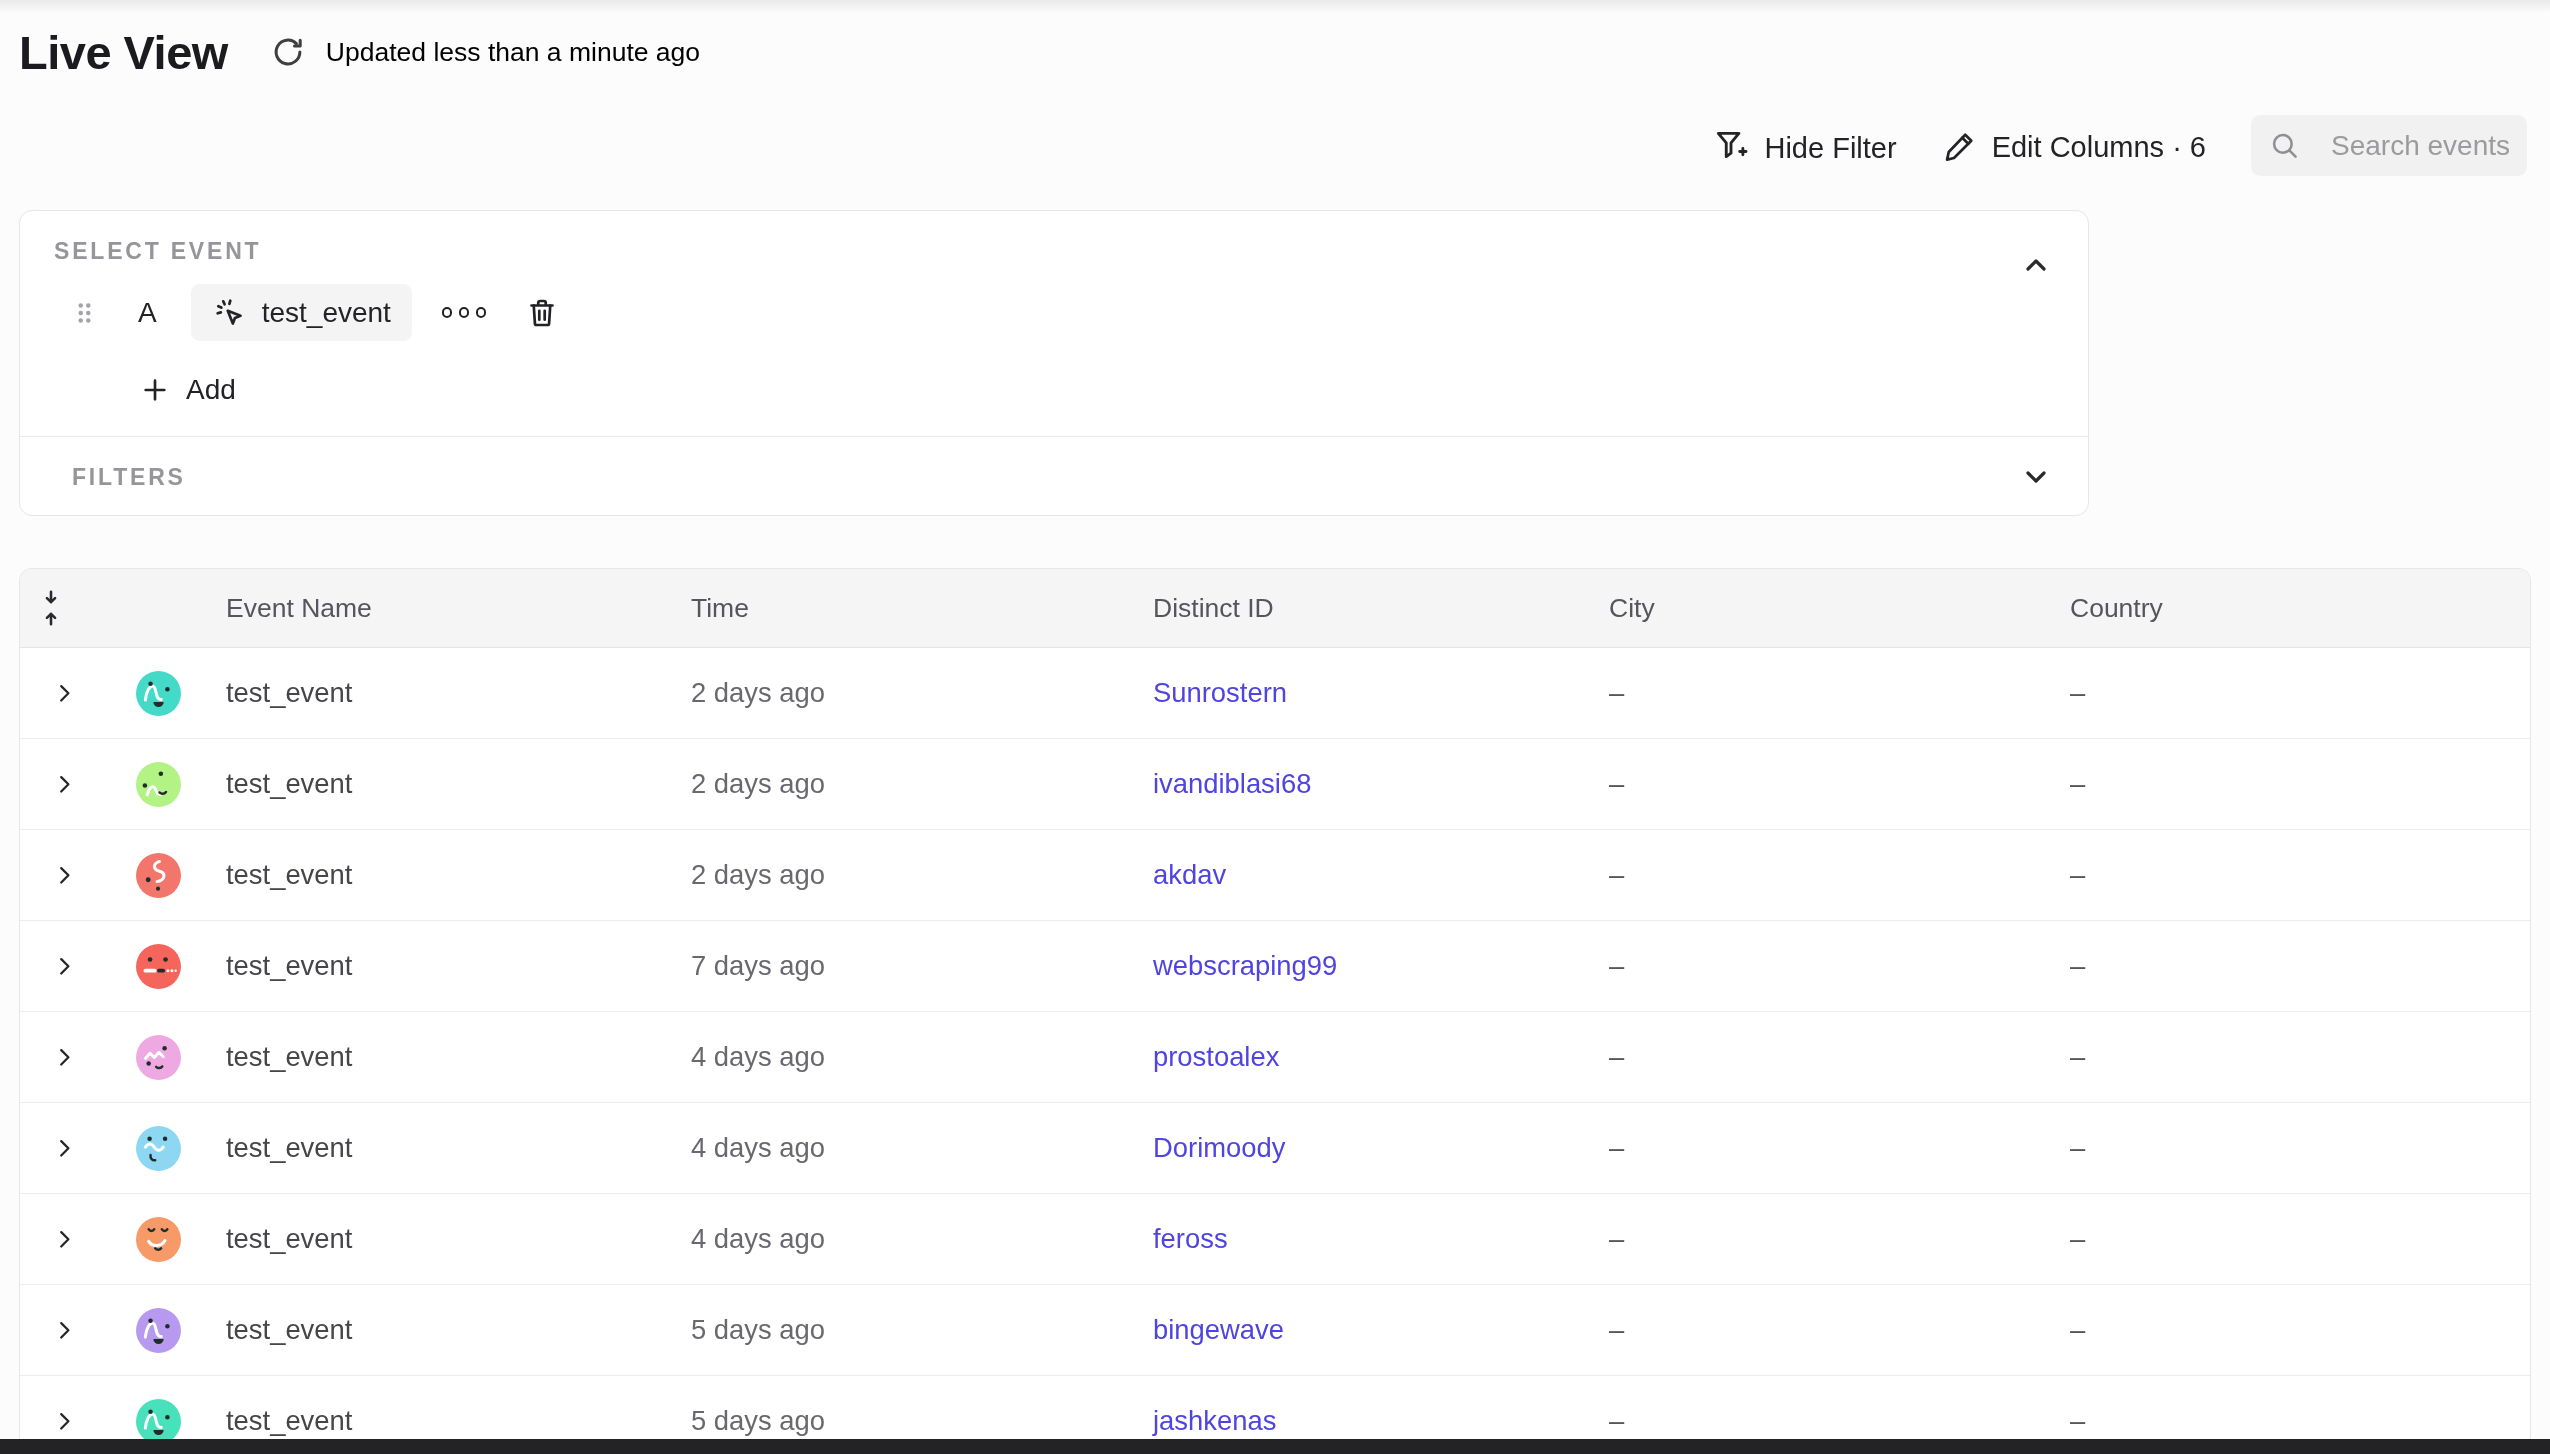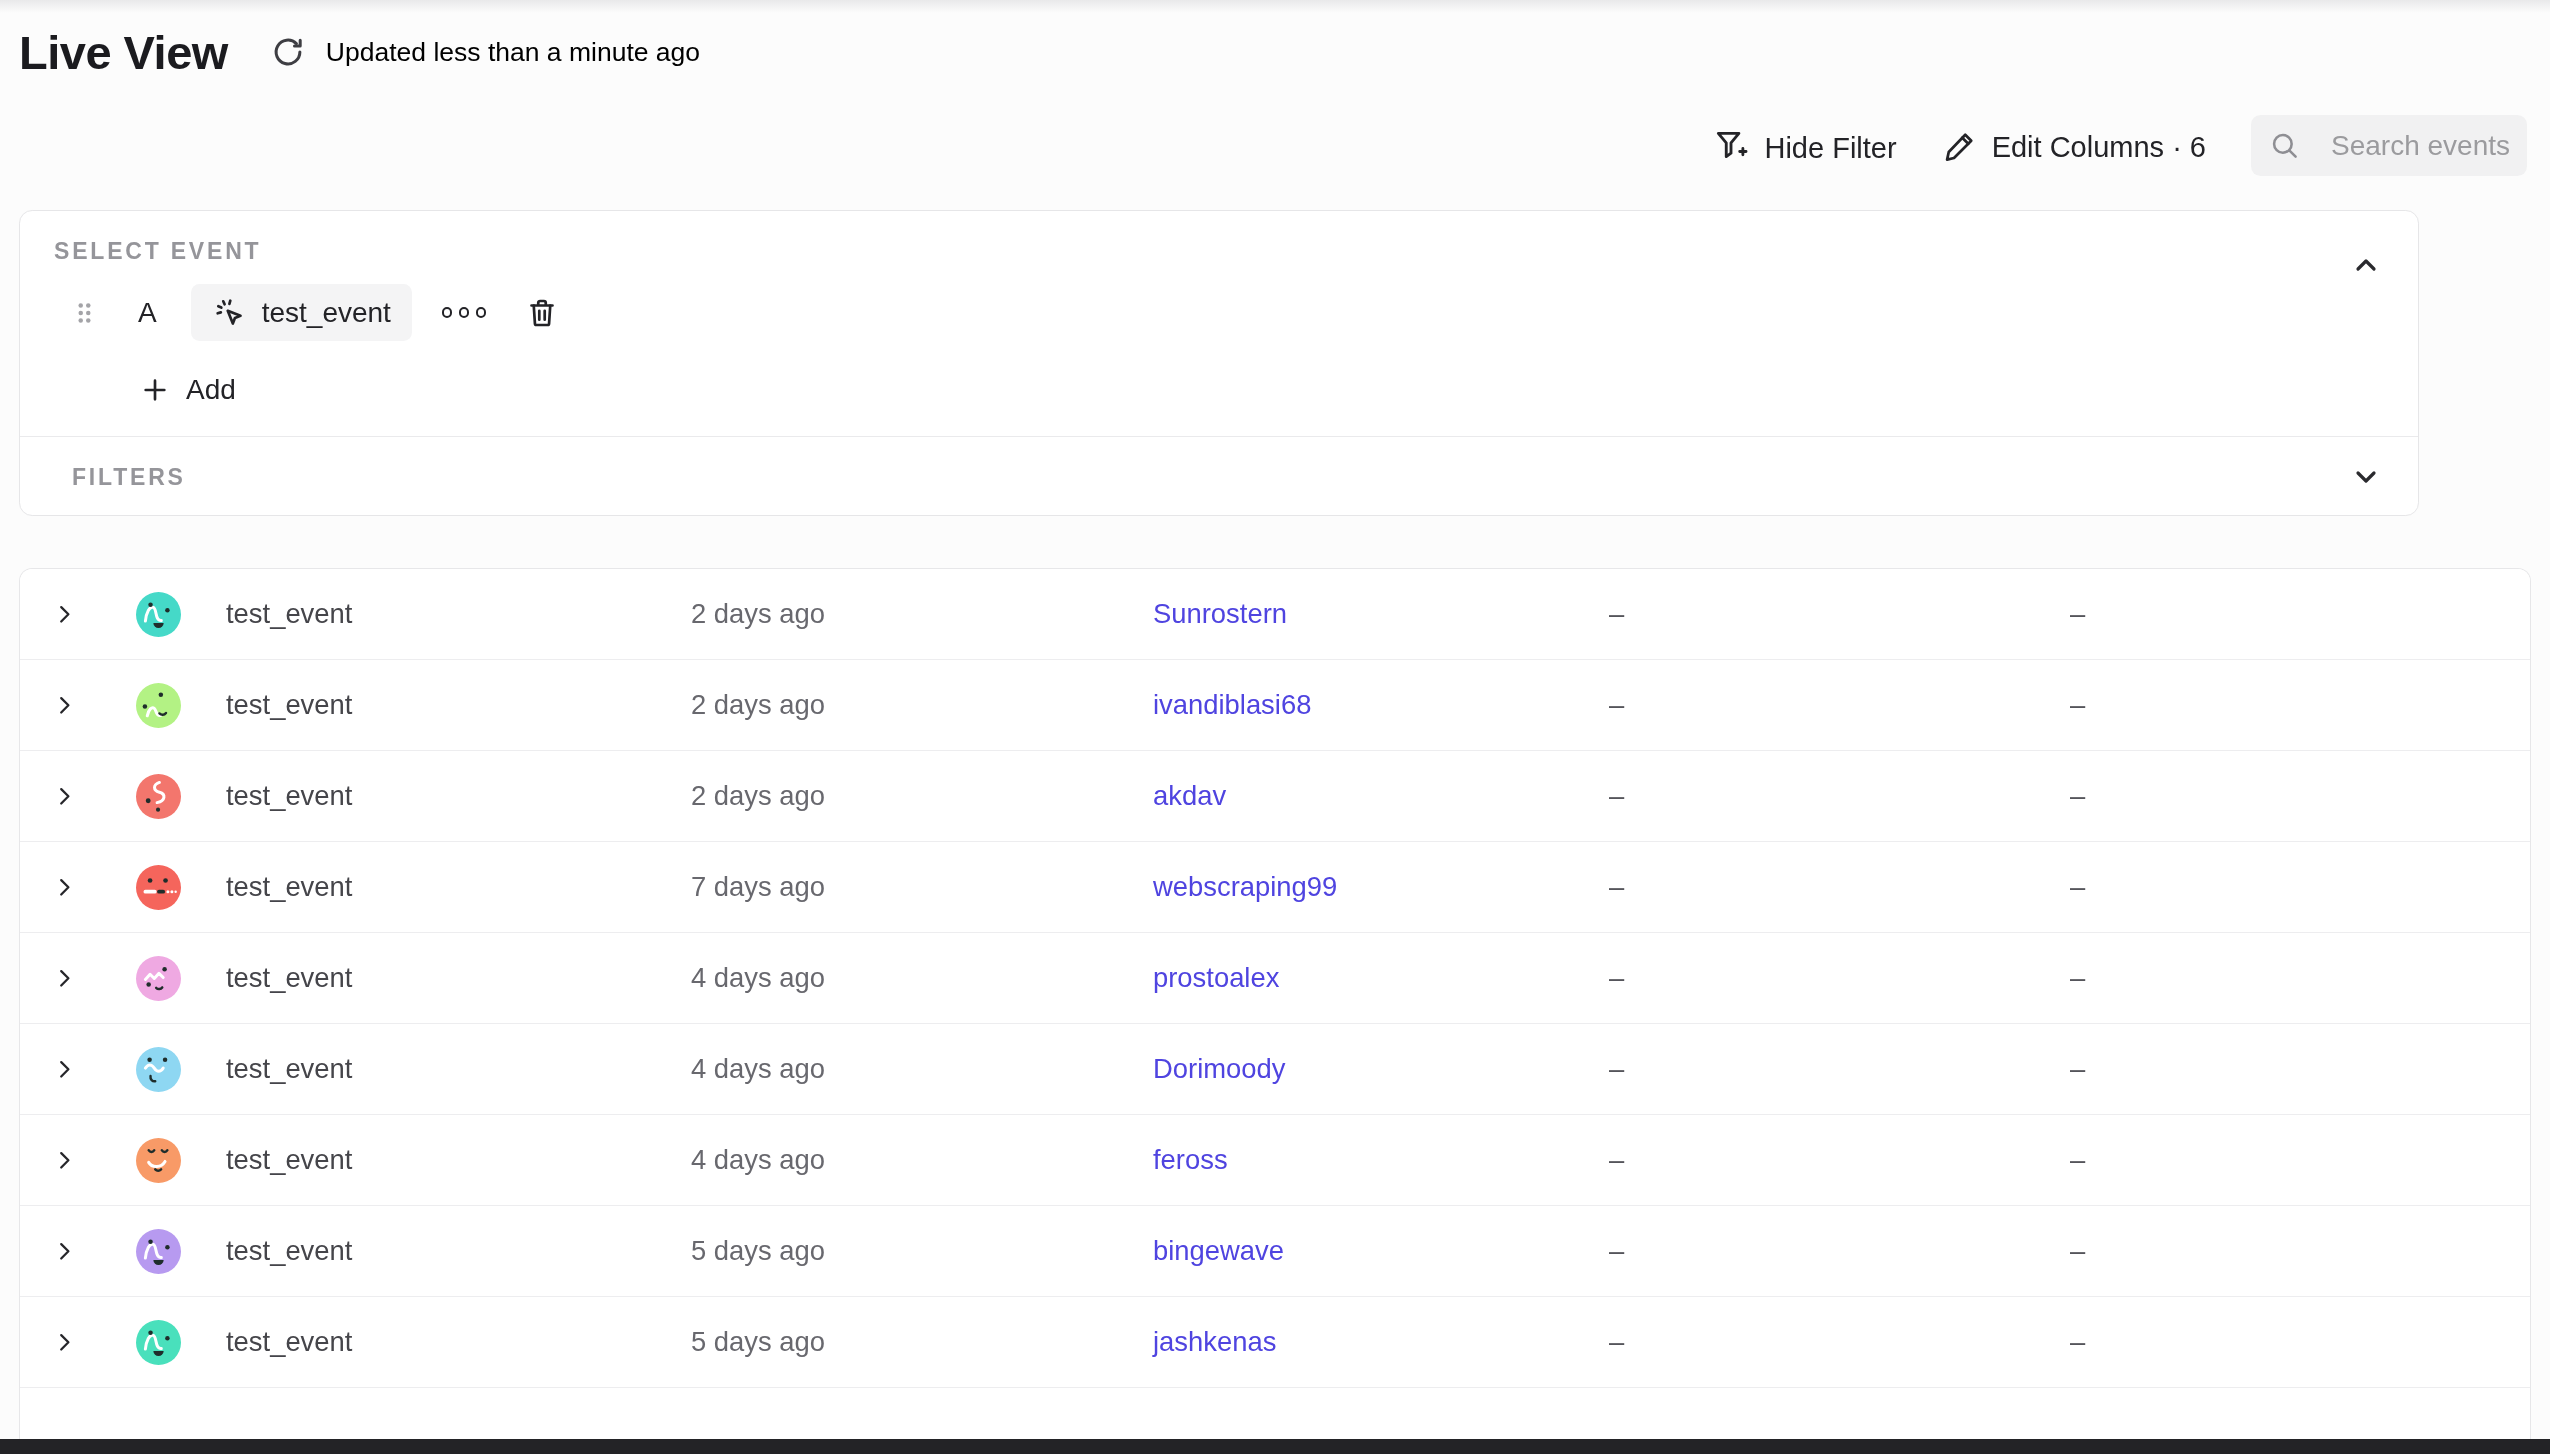--- a/index.html
+++ b/index.html
@@ -23,21 +23,21 @@
   .tool-btn { display:flex; align-items:flex-end; gap:14px; border:none; background:none; cursor:pointer;
     font-size:29px; font-weight:500; color:#232327; font-family:inherit; }
   .tool-btn svg { flex:none; }
   .search-box { width:276px; height:61px; background:#F1F1F2; border-radius:9.5px;
     display:flex; align-items:center; padding:0 17px; gap:15px; }
   .search-box input { border:none; background:transparent; outline:none; width:100%;
     font-size:28px; color:#8b5cf6; font-family:inherit;text-align:right; }
   .search-box input::placeholder { color:#9B9B9E; }
 
   
-  .qb-panel { position:absolute; top:210px; left:19px; width:2400px; height:306px;
+  .qb-panel { position:absolute; top:210px; left:19px; width:2070px; height:306px;
     background:#FFFFFF; border:1.4px solid #E6E6E8; border-radius:13.2px; }
   .section-label { font-size:23px; font-weight:700; letter-spacing:2.8px; color:#95959A; }
   .qb-s1 { position:relative; height:225px; }
   .qb-s1 .section-label { position:absolute; left:34px; top:26.5px; }
   .event-row { position:absolute; left:53px; top:72px; height:59px; display:flex; align-items:center; }
   .drag-handle { color:#A4A4A8; display:flex; cursor:grab; }
   .series-letter { margin-left:42px; font-size:28px; font-weight:500; color:#232327; }
   .event-chip { margin-left:34px; height:57px; background:#F4F4F5; border-radius:8.5px;
     display:flex; align-items:center; gap:14px; padding:0 21px; border:none; cursor:pointer;
     font-size:28px; font-weight:500; color:#232327; font-family:inherit; }
@@ -233,20 +233,38 @@
       <span>
         <svg width="32" height="32" viewBox="0 0 24 24" fill="none" stroke="currentColor" stroke-width="2.4" stroke-linecap="round" stroke-linejoin="round">
           <path d="M6 9l6 6 6-6"></path>
         </svg>
       </span>
     </button>
   </div>
 </div>
 
 <div class="table-panel">
+  <div class="tgrid thead">
+    <div class="cell">
+      <button class="collapse-btn">
+        <span>
+          <svg width="28" height="42" viewBox="0 0 24 36" fill="none" stroke="currentColor" stroke-width="2.2" stroke-linecap="round" stroke-linejoin="round">
+            <path d="M12 4v9M8.5 9.5L12 13l3.5-3.5"></path>
+            <path d="M12 32v-9M8.5 26.5L12 23l3.5 3.5"></path>
+          </svg>
+        </span>
+      </button>
+    </div>
+    <div class="cell"></div>
+    <div class="cell c-pad">Event Name</div>
+    <div class="cell c-pad">Time</div>
+    <div class="cell c-pad">Distinct ID</div>
+    <div class="cell c-pad">City</div>
+    <div class="cell c-pad">Country</div>
+  </div>
 
   <div class="tgrid trow">
     <div class="cell c-center">
         <button class="expander">
           <span>
             <svg width="24.6" height="24.6" viewBox="0 0 24 24" fill="none" stroke="currentColor" stroke-width="2.2" stroke-linecap="round" stroke-linejoin="round">
               <path d="M9 5l7 7-7 7"></path>
             </svg>
           </span>
         </button>

